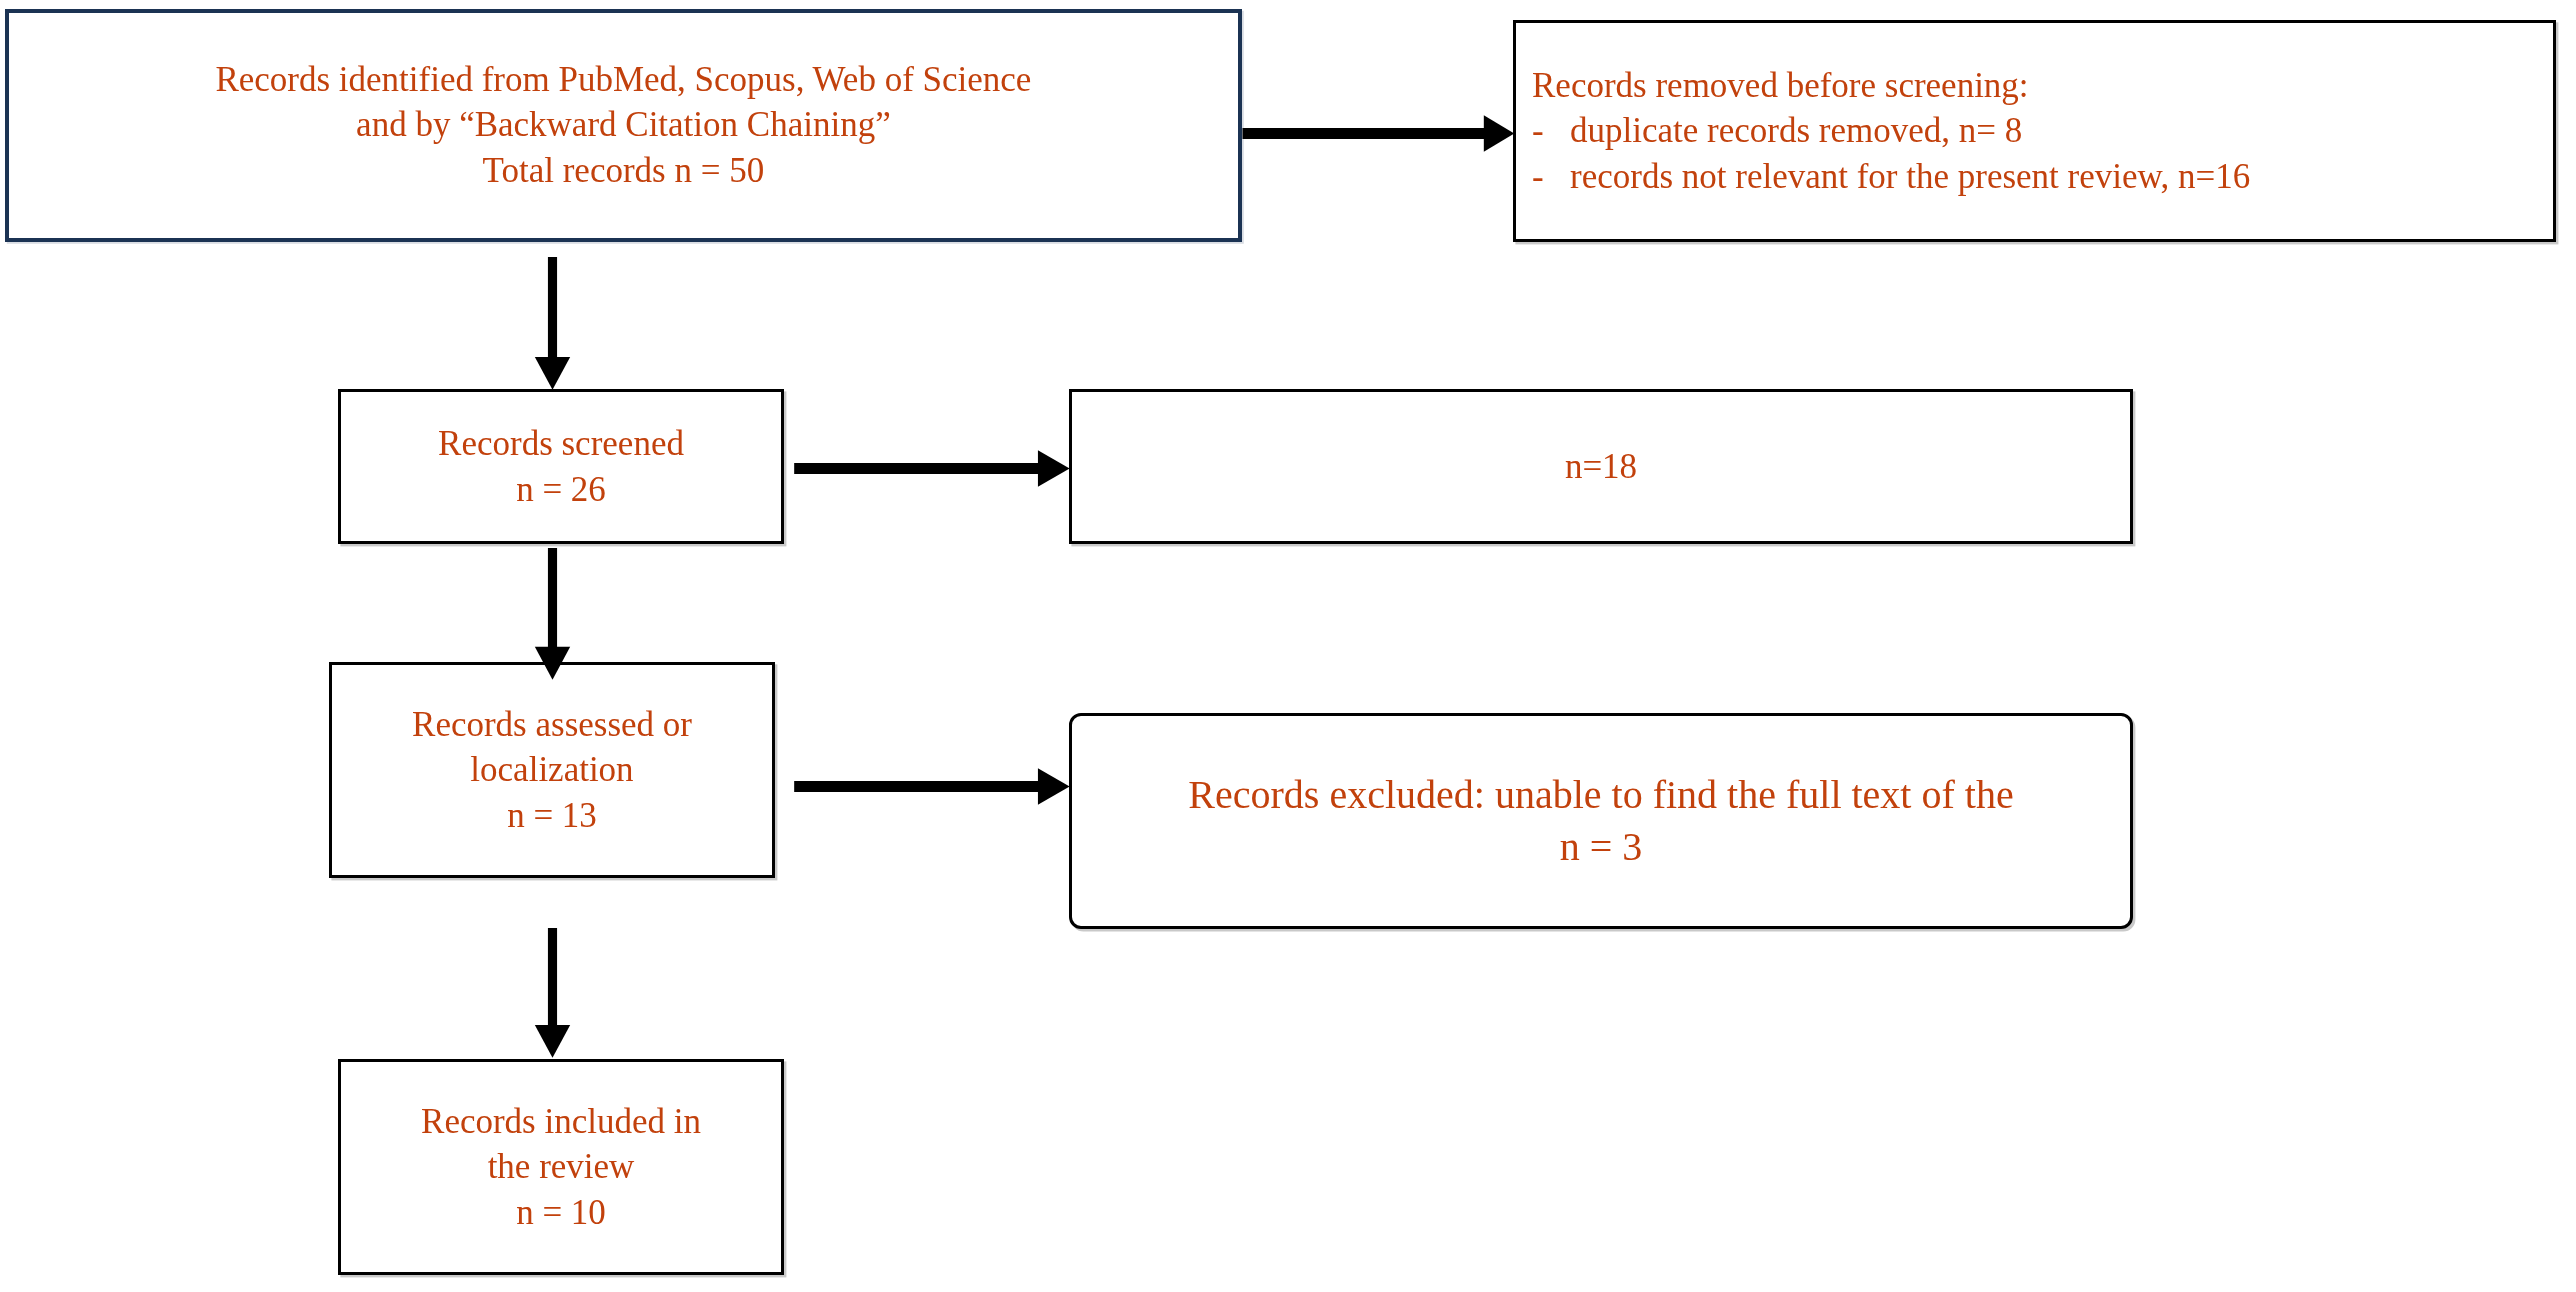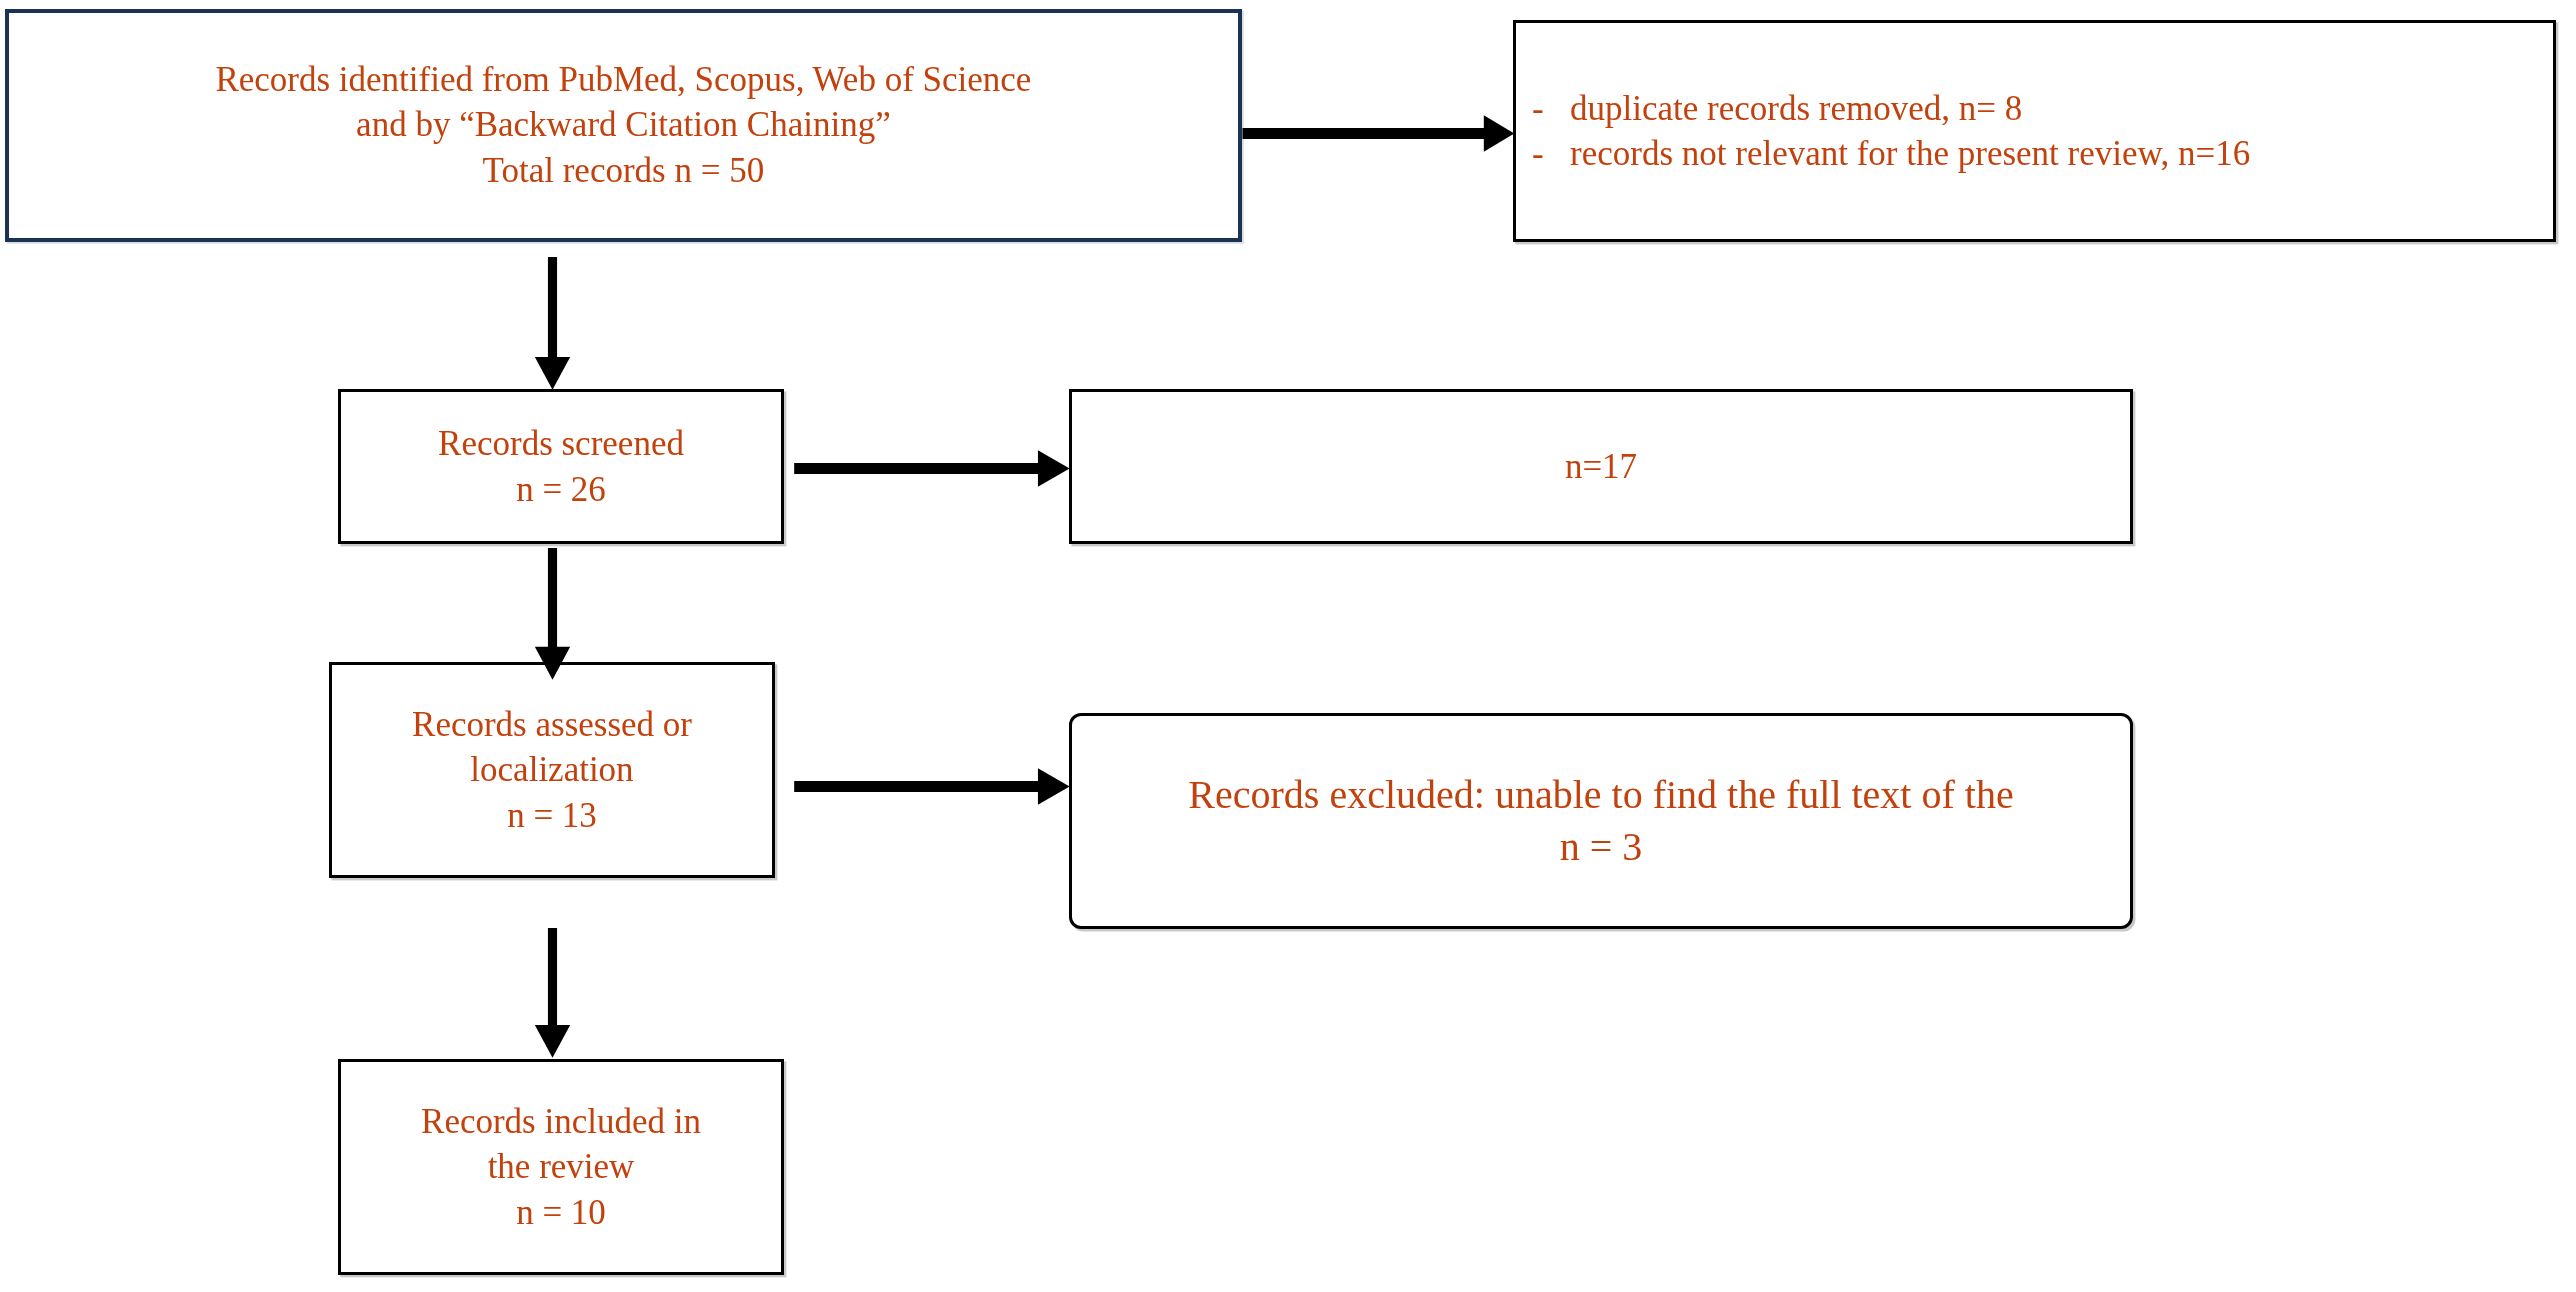--- a/index.html
+++ b/index.html
@@ -80,37 +80,38 @@
 
 <div id="canvas">
 
   <div class="node box-navy" style="left:4.9px; top:8.6px; width:1237px; height:233px; font-size:35px;">
     <span class="line">Records identified from PubMed, Scopus, Web of Science</span>
     <span class="line">and by “Backward Citation Chaining”</span>
     <span class="line">Total records n = 50</span>
   </div>
 
   <div class="node bulleted box-black" style="left:1513px; top:20px; width:1043px; height:222px; font-size:35px;">
+    <span class="heading">Records removed before screening:</span>
     <div class="bullet-row">
       <span class="marker">-</span>
       <span class="btext">duplicate records removed, n= 8</span>
     </div>
     <div class="bullet-row">
       <span class="marker">-</span>
       <span class="btext">records not relevant for the present review, n=16</span>
     </div>
   </div>
 
   <div class="node box-black" style="left:338px; top:389px; width:446px; height:155px; font-size:35px;">
     <span class="line">Records screened</span>
     <span class="line">n = 26</span>
   </div>
 
   <div class="node box-black" style="left:1069px; top:389px; width:1064px; height:155px; font-size:35px;">
-    <span class="line">n=17</span>
+    <span class="line">n=18</span>
   </div>
 
   <div class="node box-black" style="left:329px; top:662px; width:446px; height:216px; font-size:35px;">
     <span class="line">Records assessed or</span>
     <span class="line">localization</span>
     <span class="line">n = 13</span>
   </div>
 
   <div class="node box-black" style="left:1069px; top:713px; width:1064px; height:216px; font-size:40px;border-radius:12px;">
     <span class="line">Records excluded: unable to find the full text of the</span>

